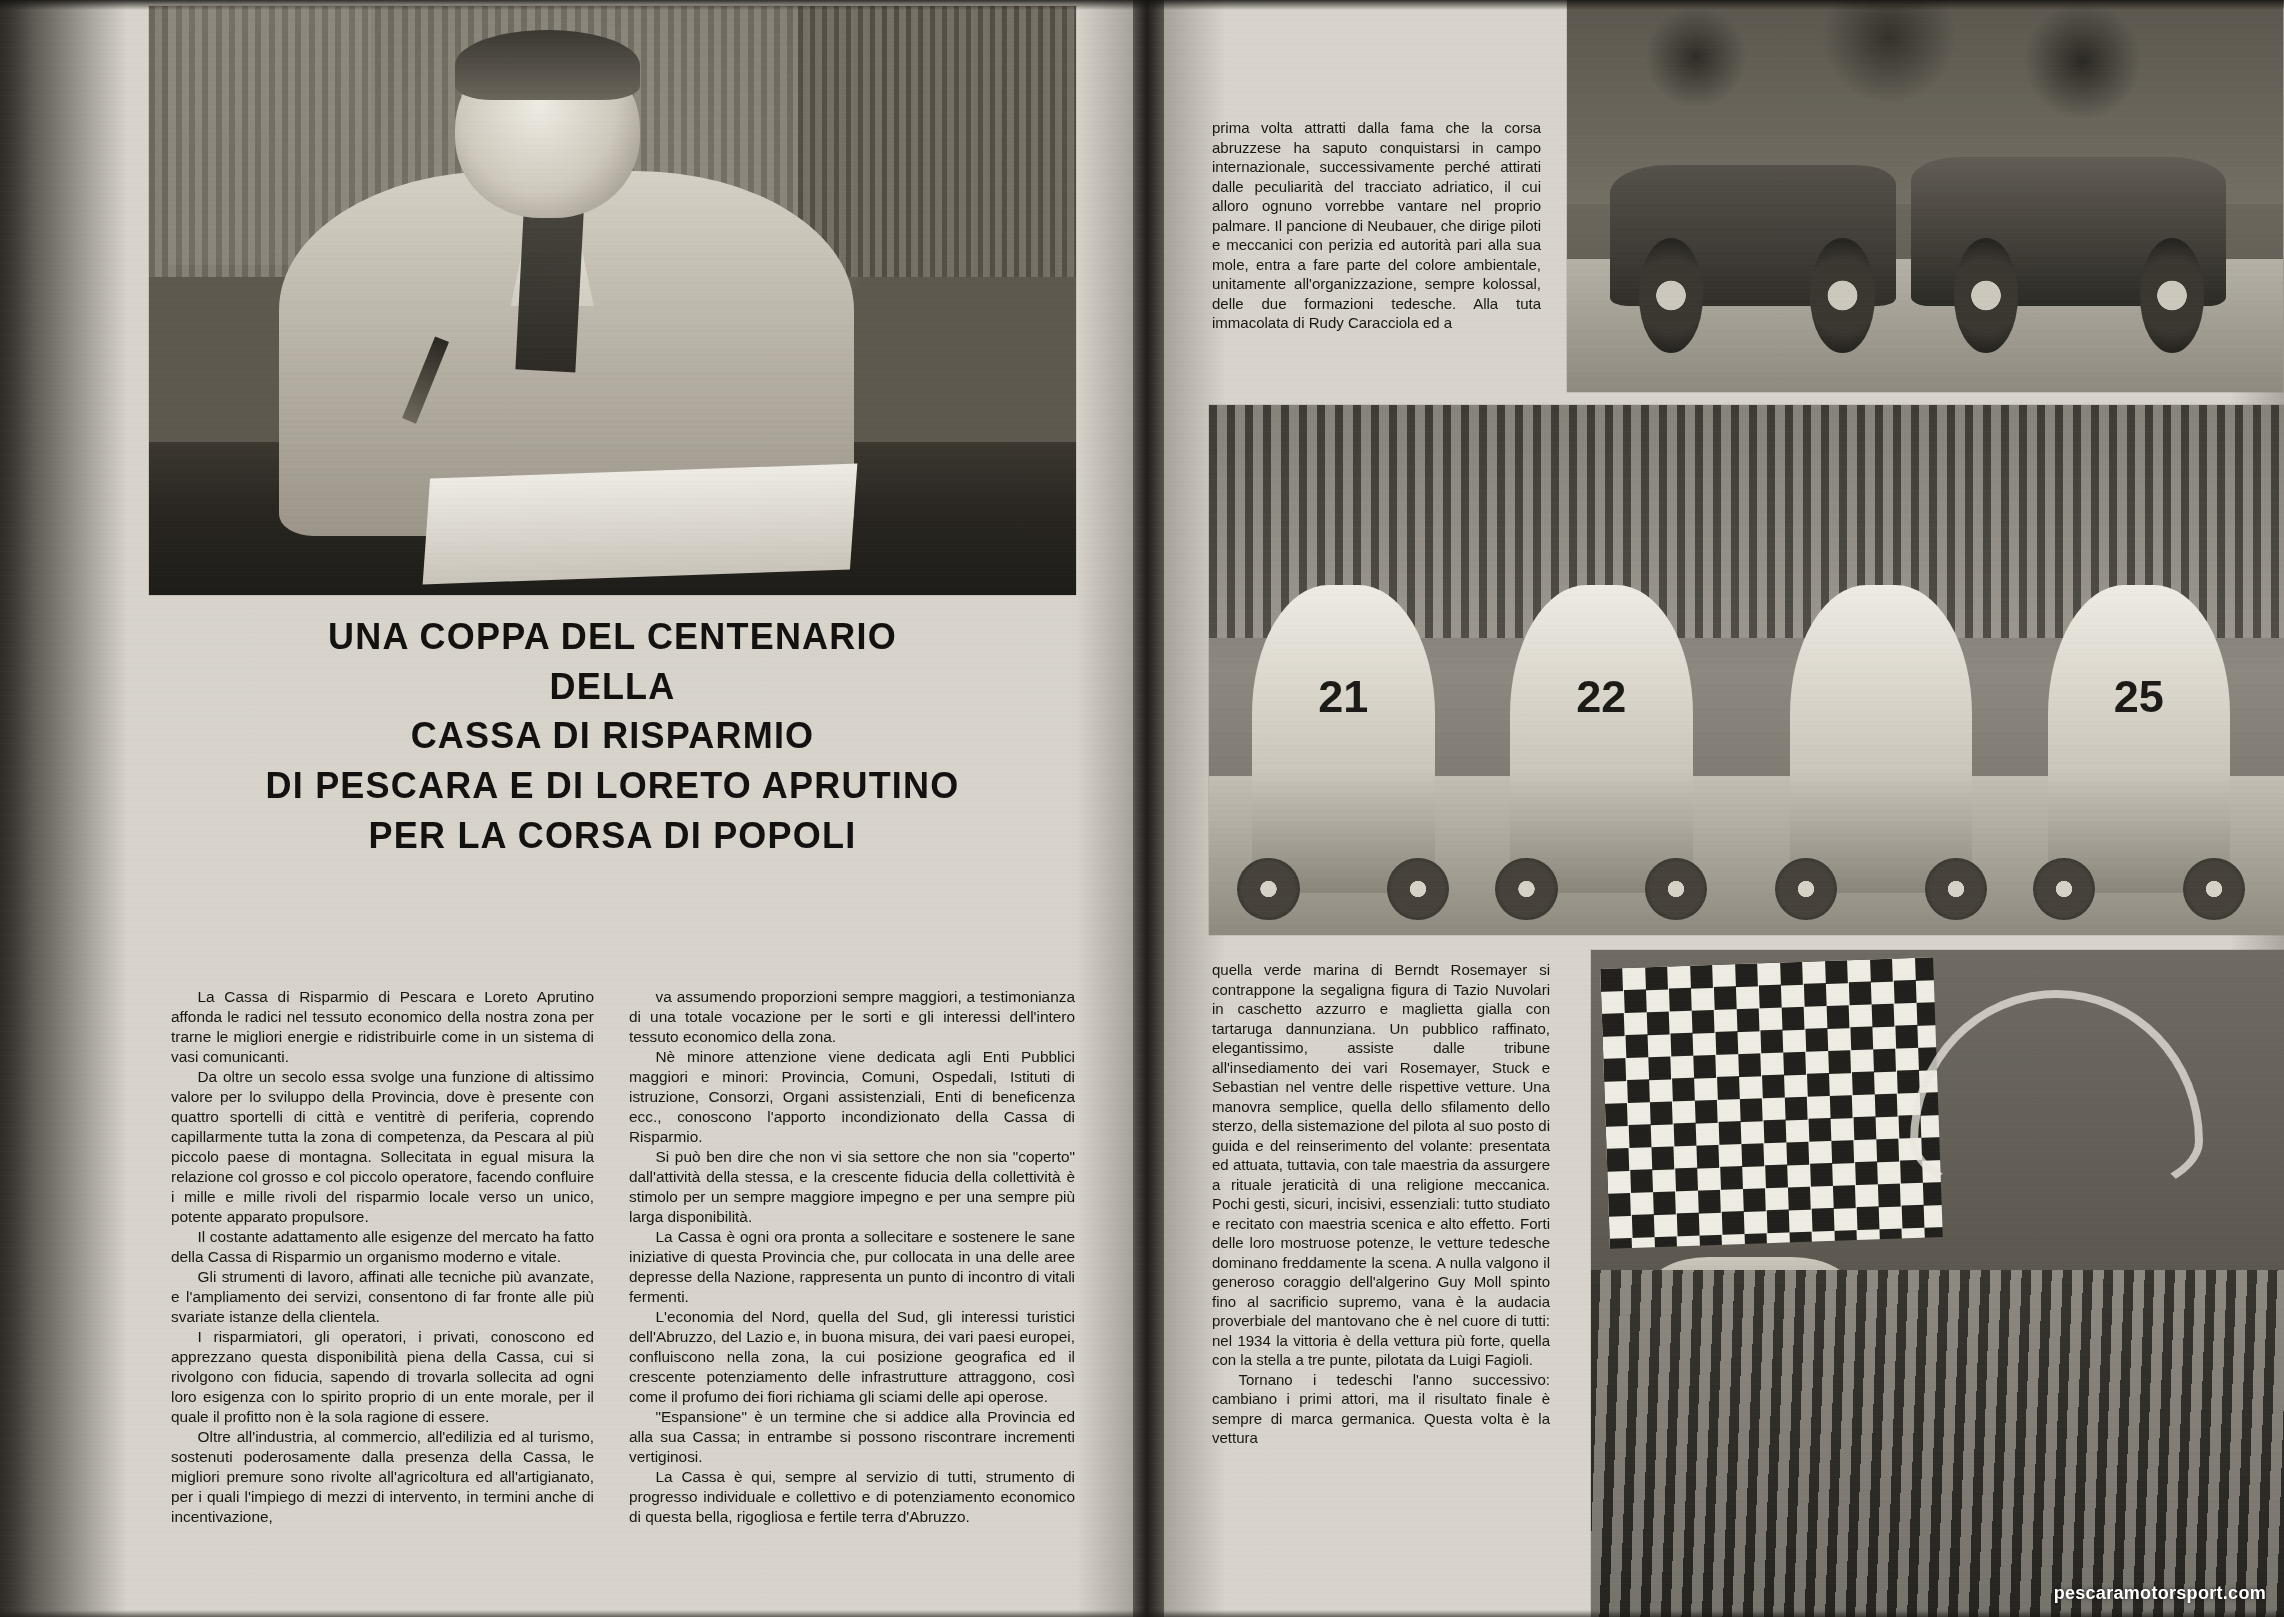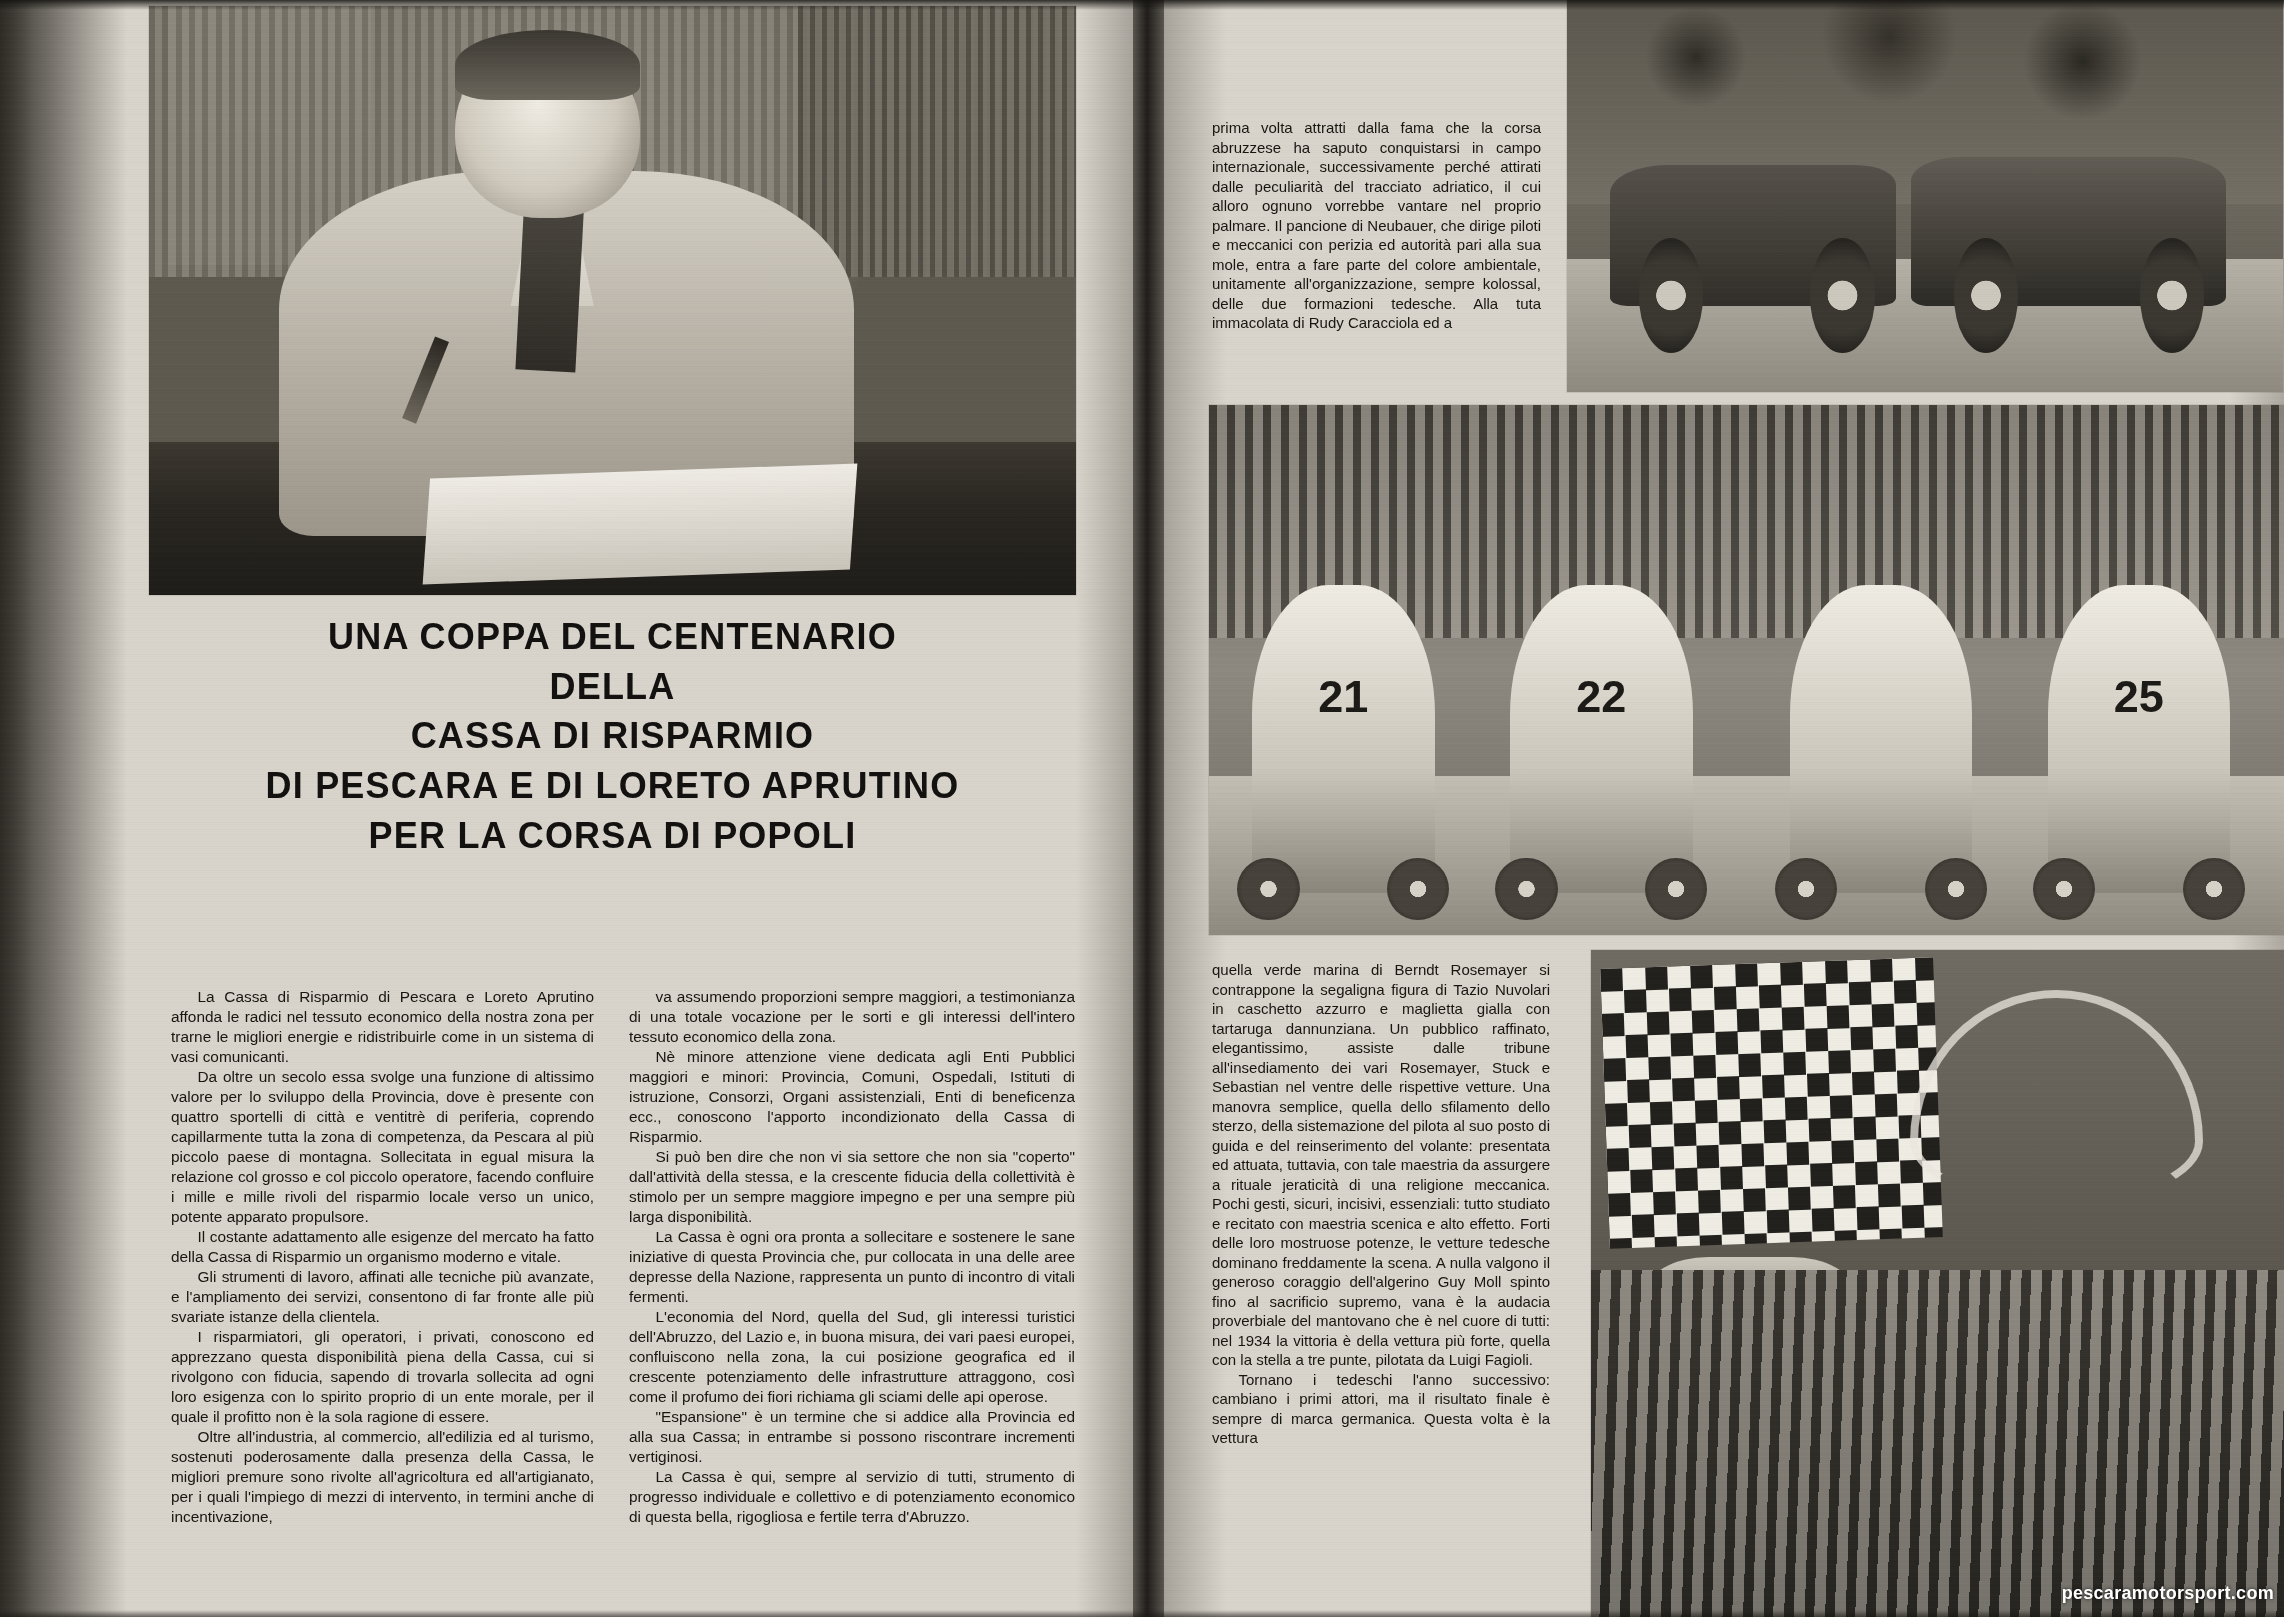--- a/index.html
+++ b/index.html
@@ -259,21 +259,21 @@
     text-indent: 26.5px;
   }
   #col-left-1 { left: 171px; top: 987px; width: 423px; }
   #col-left-2 { left: 629px; top: 987px; width: 446px; }
   #col-right-top { left: 1212px; top: 118px; width: 329px; font-size: 15px; }
   #col-right-bottom { left: 1212px; top: 960px; width: 338px; font-size: 15px; }
 
   
   .watermark {
     position: absolute;
-    right: 10px; bottom: 13.3px;
+    right: 18px; bottom: 13.3px;
     font-family: "Liberation Sans", sans-serif;
     font-size: 18px;
     font-weight: bold;
     color: #ffffff;
     text-shadow: 0 0 3.6px rgba(0,0,0,0.85);
     letter-spacing: 0.3px;
     z-index: 20;
   }
 
   

